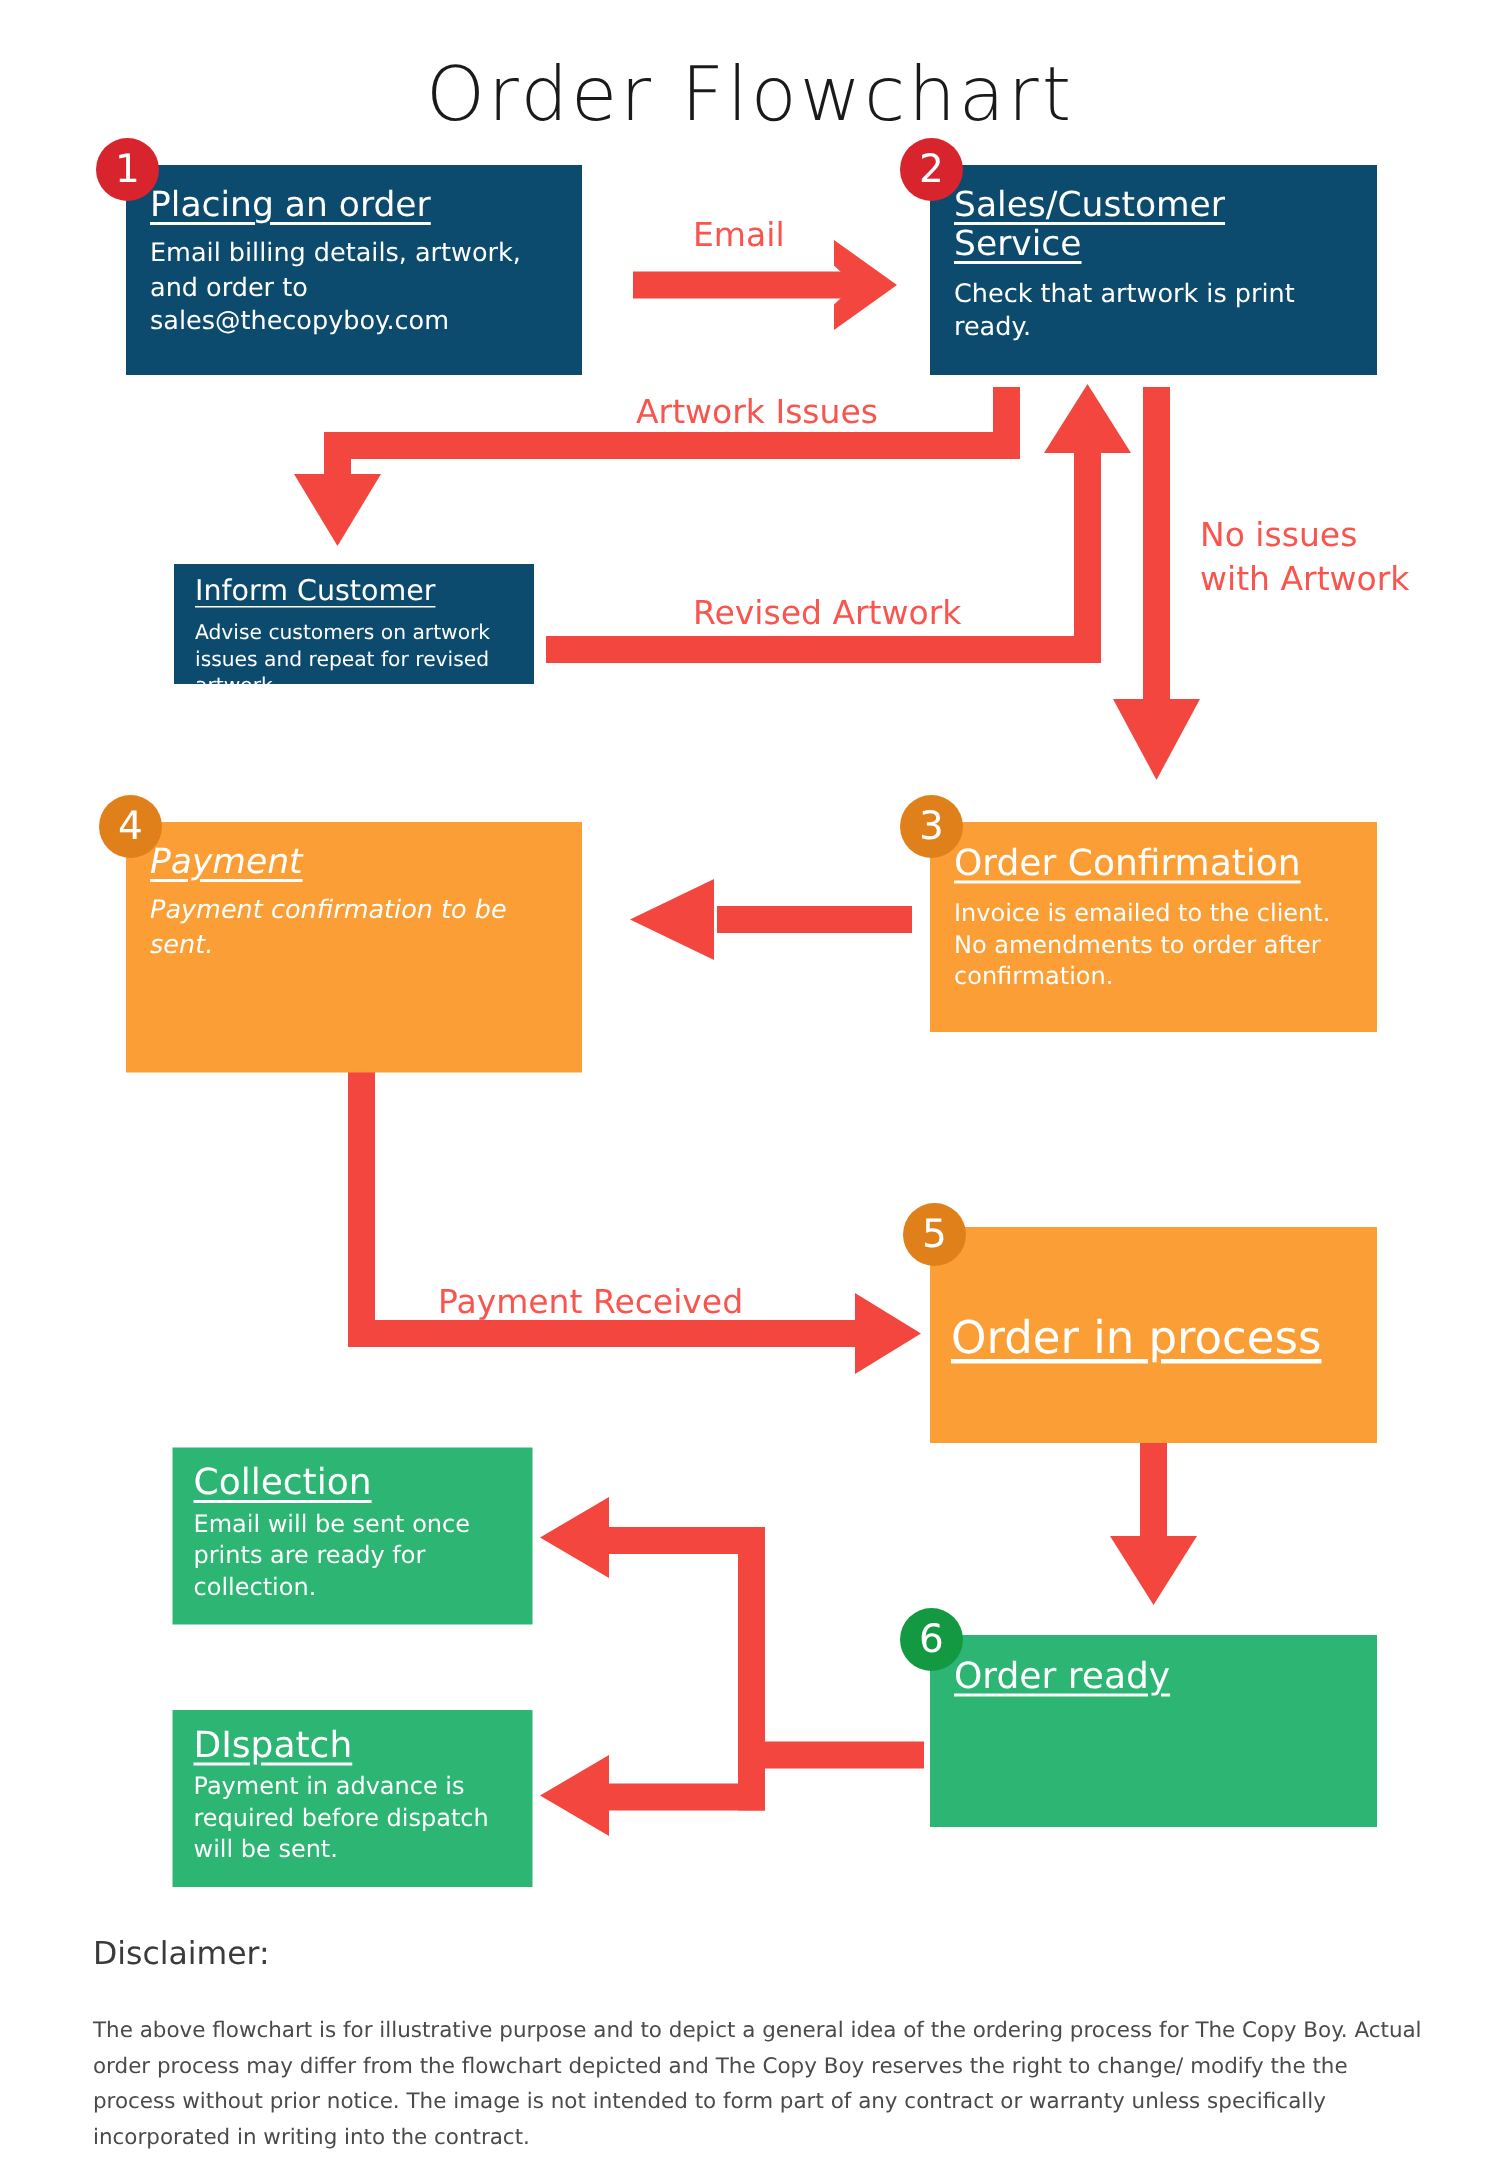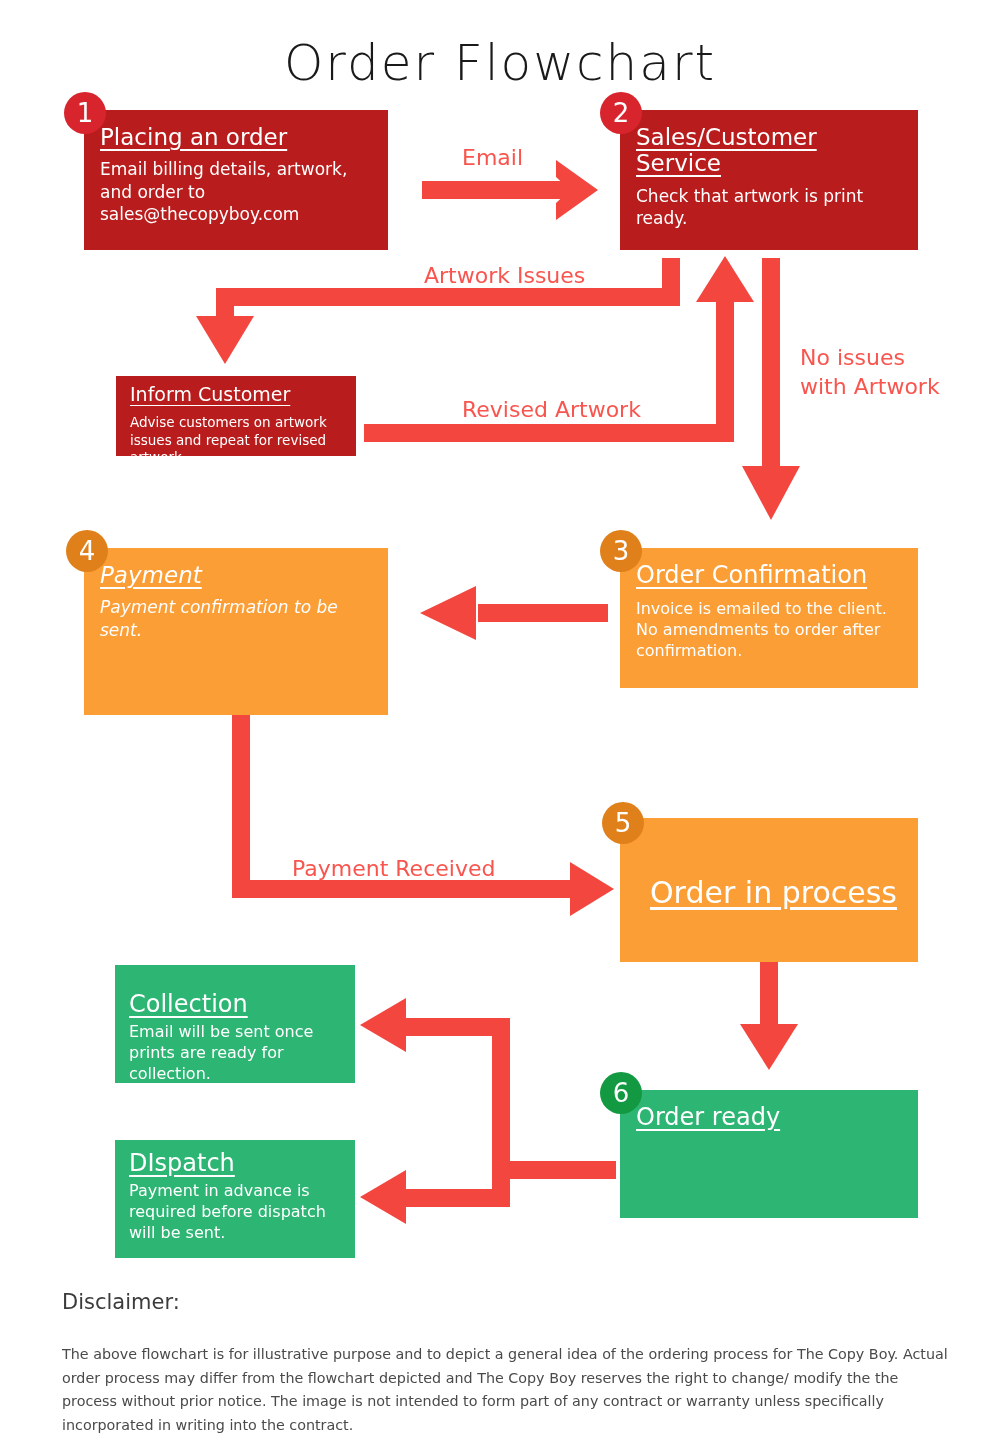--- a/index.html
+++ b/index.html
@@ -24,21 +24,21 @@
     font-family:"DejaVu Sans", sans-serif;
   }
 
   
   .box{
     position:absolute;
     box-sizing:border-box;
     color:#ffffff;
     padding:14px 16px 12px 16px;
   }
-  .box.red{background:#b91c1c;}
+  .box.red{background:#0c4a6e;}
   .box.orange{background:#FB9E36;}
   .box.green{background:#2DB574;}
 
   .box h3{
     margin:0 0 8px 0;
     font-weight:400;
     text-decoration:underline;
     text-underline-offset:4px;
     line-height:1.15;
     font-family:"DejaVu Sans", sans-serif;
@@ -194,25 +194,25 @@
 
   <div class="badge orange" style="left:600px;top:530px;">3</div>
   <div class="box orange t-md" style="left:620px;top:548px;width:298px;height:140px;">
     <h3>Order Confirmation</h3>
     <p>Invoice is emailed to the client. No amendments to order after confirmation.</p>
   </div>
 
   <div class="clabel" style="left: 292px; top: 855px; white-space: pre;">Payment Received</div>
 
   <div class="badge orange" style="left:602px;top:802px;">5</div>
-  <div class="box orange t-xl" style="left:620px;top:818px;width:298px;height:144px;padding:58px 16px 0 30px;">
+  <div class="box orange t-xl" style="left:620px;top:818px;width:298px;height:144px;padding:58px 16px 0 14px;">
     <h3>Order in process</h3>
   </div>
 
-  <div class="box green t-md" style="left:115px;top:965px;width:240px;height:118px;padding:26px 14px;">
+  <div class="box green t-md" style="left:115px;top:965px;width:240px;height:118px;padding:10px 14px;">
     <h3 style="margin-bottom:2px;">Collection</h3>
     <p>Email will be sent once prints are ready for collection.</p>
   </div>
 
   <div class="badge green" style="left:600px;top:1072px;">6</div>
   <div class="box green t-md" style="left:620px;top:1090px;width:298px;height:128px;padding:14px 16px;">
     <h3>Order ready</h3>
   </div>
 
   <div class="box green t-md" style="left:115px;top:1140px;width:240px;height:118px;padding:10px 14px;">

